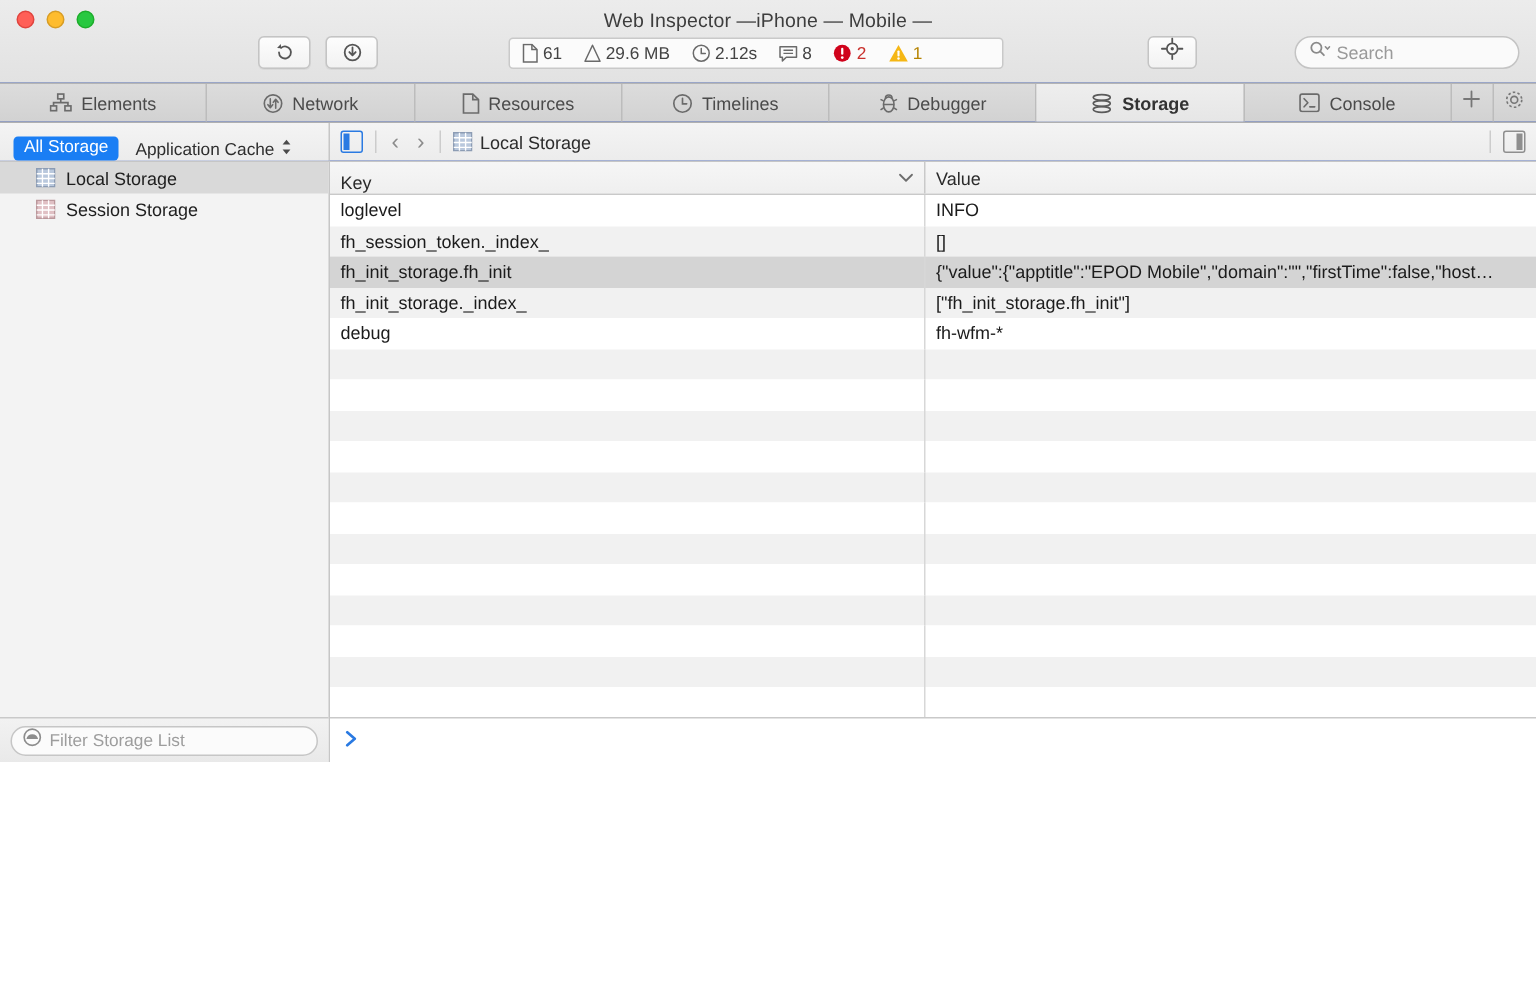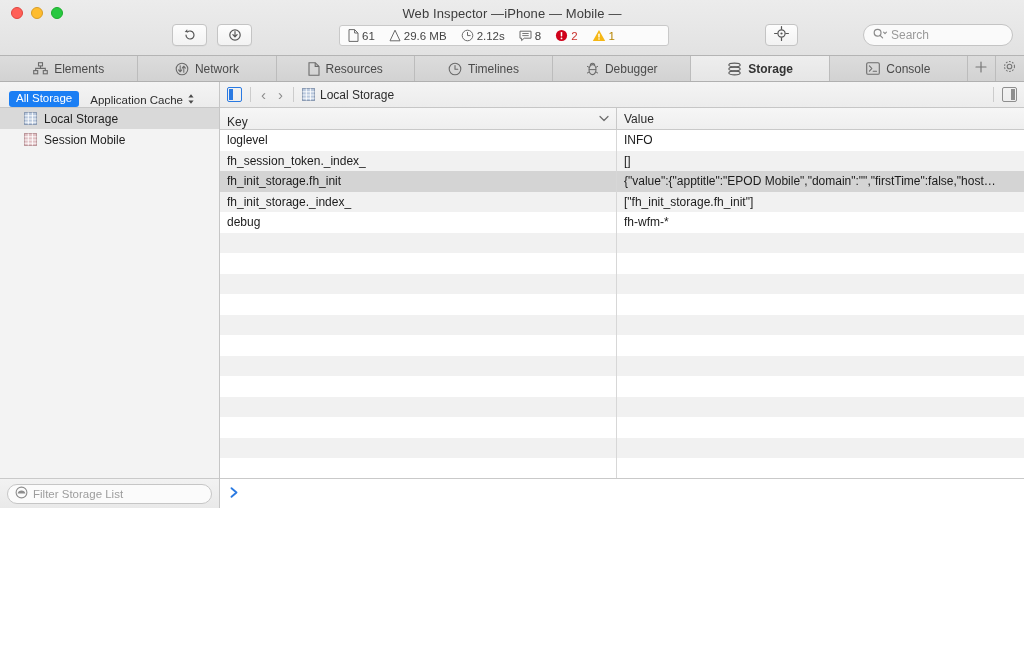--- a/index.html
+++ b/index.html
@@ -585,21 +585,21 @@
           <span>Local Storage</span>
         </div>
 
         <div class="side-item">
           <span>
             <svg class="grid-ico" viewBox="0 0 13 13">
               <rect x="0.5" y="0.5" width="12" height="12" fill="#e0c0c4" stroke="#bb979b" stroke-width="1"></rect>
               <path d="M0.5 3.8 H12.5 M0.5 7 H12.5 M0.5 10.2 H12.5 M4.3 0.5 V12.5 M8.4 0.5 V12.5" stroke="#ffffff" stroke-width="0.9"></path>
             </svg>
           </span>
-          <span>Session Mobile</span>
+          <span>Session Storage</span>
         </div>
 
       </div>
 
       <div class="sidebar-footer">
         <div class="filter-field">
           <span>
             <svg width="13" height="13" viewBox="0 0 13 13">
               <circle cx="6.5" cy="6.5" r="5.4" fill="none" stroke="#8d8d8d" stroke-width="1.1"></circle>
               <path d="M2.6 7.6 A4 4 0 0 1 10.4 7.6 Z" fill="#8d8d8d"></path>

